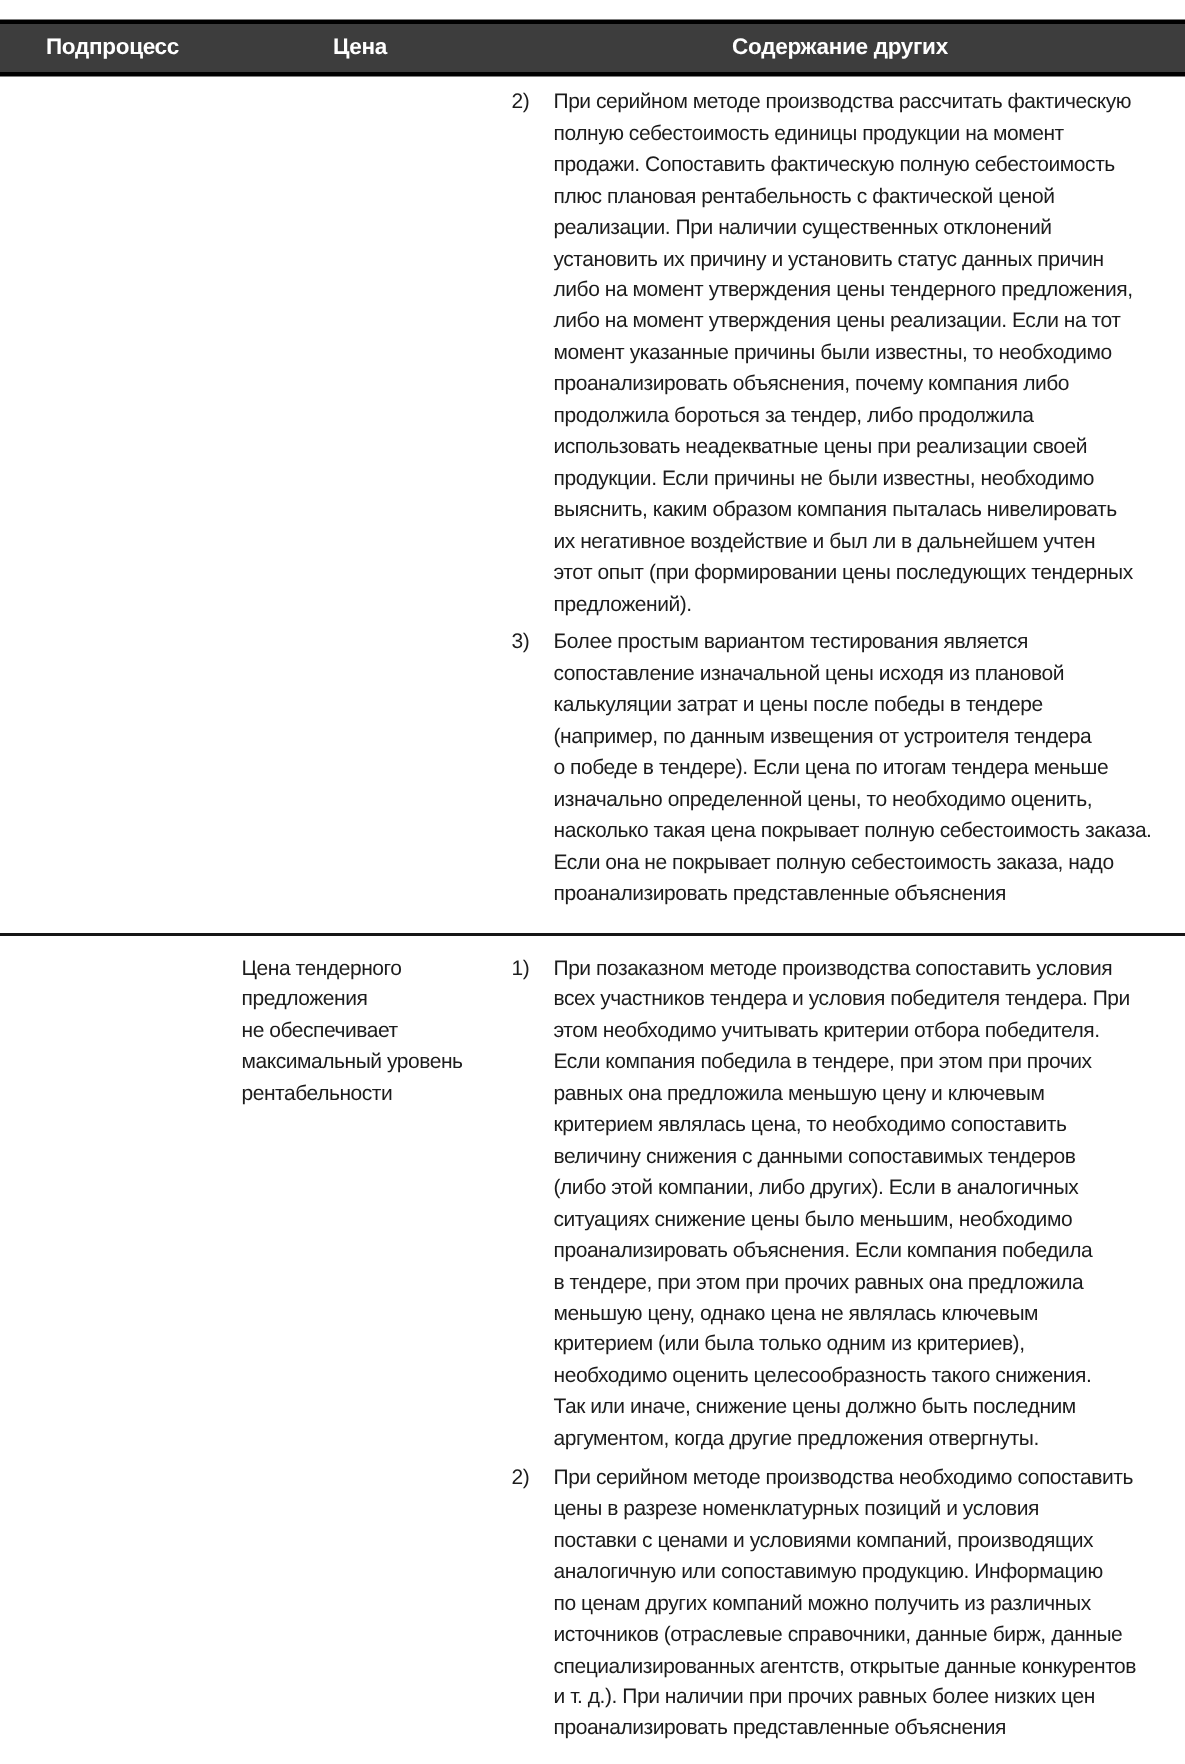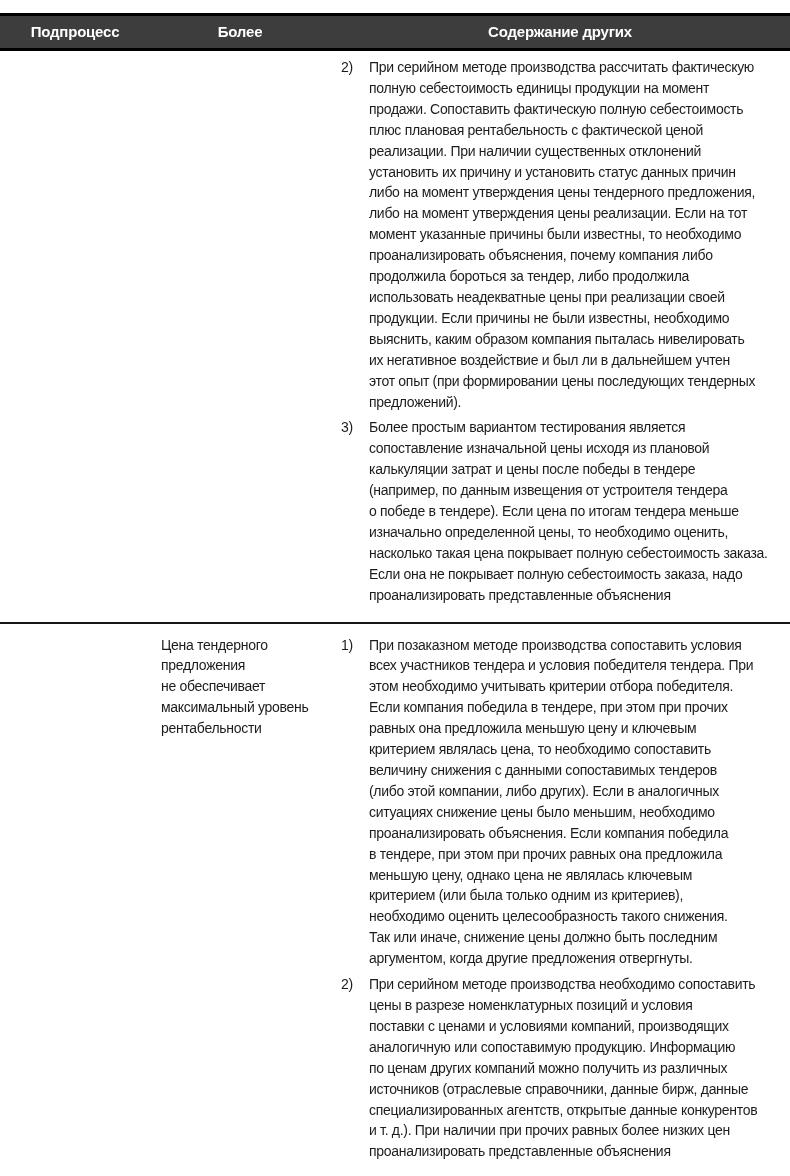--- a/index.html
+++ b/index.html
@@ -81,21 +81,21 @@
 <div class="page">
   <table class="audit-table">
     <colgroup>
       <col class="c1">
       <col class="c2">
       <col class="c3">
     </colgroup>
     <thead>
       <tr>
         <th>Подпроцесс</th>
-        <th>Более</th>
+        <th>Цена</th>
         <th>Содержание других</th>
       </tr>
     </thead>
     <tbody>
       <tr class="body-row-1">
         <td></td>
         <td>
           <div class="risk-text"></div>
         </td>
         <td>

